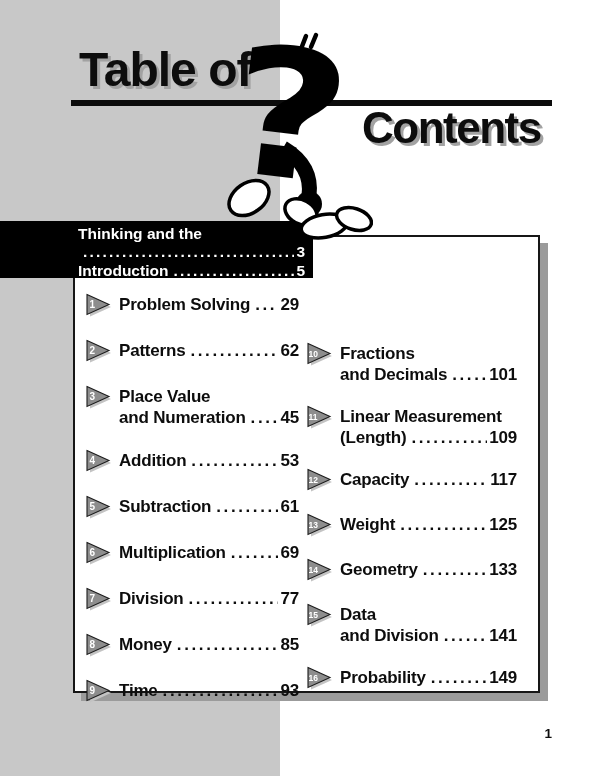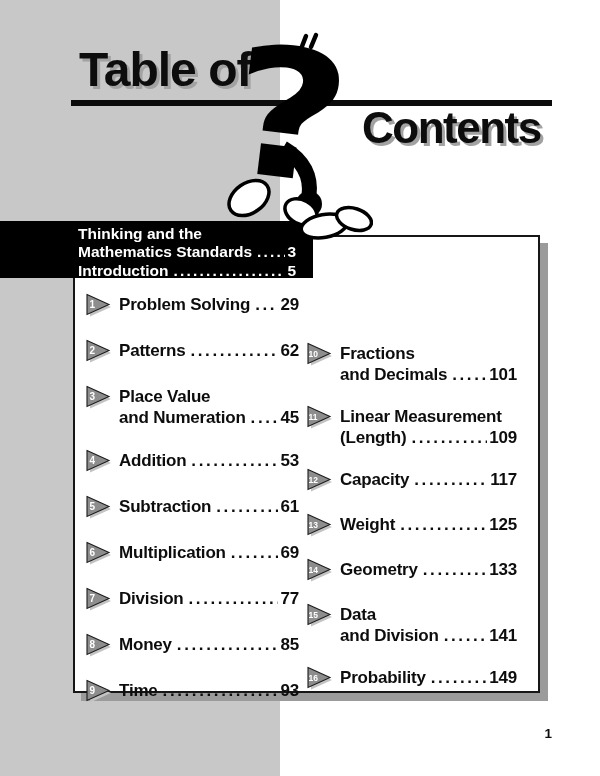--- a/index.html
+++ b/index.html
@@ -13,21 +13,21 @@
     text-shadow:3px 3px 0 var(--title-shadow,#a2a2a2);z-index:1;white-space:nowrap;
   }
   .rule{position:absolute;left:71px;top:100px;width:481px;height:6px;background:#0c0c0c;z-index:1;}
   .title-contents{
     position:absolute;left:353px;top:104px;font-size:44px;letter-spacing:-1.5px;line-height:1.1;
     text-shadow:3px 3px 0 var(--title-shadow,#a2a2a2);z-index:1;white-space:nowrap;margin-left:9px;
   }
   .qm{position:absolute;left:223px;top:28px;z-index:5;}
   .banner{
     position:absolute;left:0;top:221px;width:313px;height:57px;background:var(--banner-bg,#000);
-    color:var(--banner-text,#fff);z-index:4;box-sizing:border-box;padding:4px 17px 0 78px;font-size:15.5px;
+    color:var(--banner-text,#fff);z-index:4;box-sizing:border-box;padding:4px 8px 0 78px;font-size:15.5px;
   }
   .b-row{display:flex;align-items:baseline;line-height:18.4px;}
   .box{
     position:absolute;left:73px;top:235px;width:467px;height:458px;background:#fff;
     border:2px solid #161616;box-shadow:8px 8px 0 var(--box-shadow,#9b9b9b);z-index:3;box-sizing:border-box;
   }
   .col{position:absolute;display:flex;flex-direction:column;}
   .col-left{left:11px;top:57px;width:213px;gap:22px;}
   .col-right{left:232px;top:106px;width:210px;gap:21px;}
   .entry{display:flex;align-items:flex-start;}
@@ -72,21 +72,20 @@
   <g transform="translate(131,191) rotate(18)">
       <ellipse rx="18" ry="10.5" fill="#fff" stroke="#000" stroke-width="3.5"></ellipse>
     </g>
 </svg>
 
 <div class="banner">
     <div class="b-row">
       <span class="lab">Thinking and the</span>
     </div>
     <div class="b-row">
-      <span class="lab">Mathematics Standards</span>
       <span class="leader"></span>
       <span class="pg">3</span>
     </div>
     <div class="b-row">
       <span class="lab">Introduction</span>
       <span class="leader"></span>
       <span class="pg">5</span>
     </div>
   </div>
 

